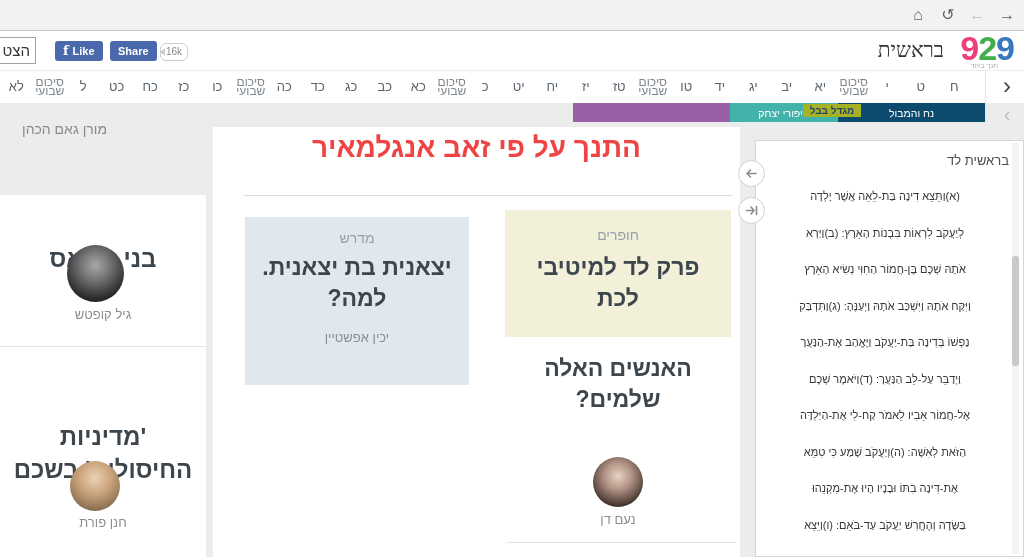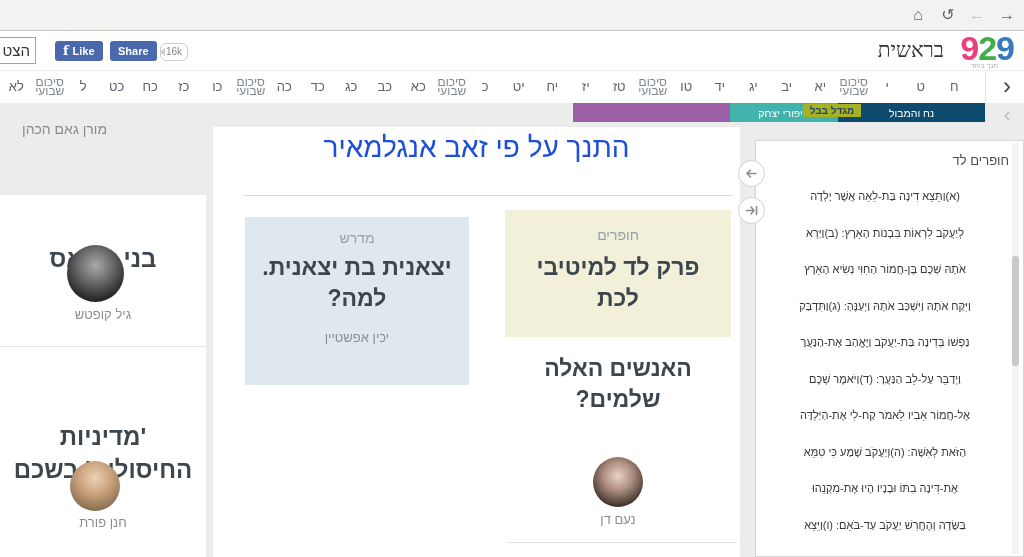--- a/index.html
+++ b/index.html
@@ -74,22 +74,22 @@
   #la2-by{top:320px;}
   .avatar{position:absolute;border-radius:50%;cursor:pointer;}
   #la1-av{left:67px;top:50px;width:57px;height:57px;}
   #la2-av{left:70px;top:266px;width:50px;height:50px;}
   .av-bw{background:radial-gradient(circle at 50% 36%,#a8a8a8 0,#777 30%,#2b2b2b 72%,#111 100%);}
   .av-warm{background:radial-gradient(circle at 50% 34%,#ecd2b4 0,#caa27c 40%,#8d7354 75%,#5e4c38 100%);}
   .av-dark{background:radial-gradient(circle at 50% 38%,#e8d2c4 0,#b09284 35%,#43342c 75%,#191411 100%);}
 
   
   .centercol{position:absolute;left:213px;top:127px;width:527px;height:430px;background:#fff;}
-  .main-title{position:absolute;top:5px;width:100%;text-align:center;font-size:28px;font-weight:normal;
-              color:#1d4ed8;direction:rtl;cursor:pointer;}
+  .main-title{position:absolute;top:5px;width:100%;text-align:center;font-size:28px;font-weight:bold;
+              color:#ef4444;direction:rtl;cursor:pointer;}
   .main-divider{position:absolute;left:31px;top:68px;width:488px;height:1px;background:#dedede;}
   .card{position:absolute;text-align:center;direction:rtl;cursor:pointer;}
   .card-midrash{left:32px;top:90px;width:224px;height:168px;background:#dfe8ee;}
   .card-hofrim{left:292px;top:83px;width:226px;height:127px;background:#f2f0d9;}
   .card-tag{font-size:14px;color:#98a1a8;}
   .card-midrash .card-tag{margin-top:13px;}
   .card-hofrim .card-tag{margin-top:17px;}
   .card-title{font-size:23px;font-weight:bold;color:#3d454d;line-height:31px;padding:0 12px;}
   .card-midrash .card-title{margin-top:6px;}
   .card-hofrim .card-title{margin-top:9px;}
@@ -208,21 +208,21 @@
 
   <div class="center-article">
     <div class="ca-title">האנשים האלה שלמים?</div>
     <div class="avatar av-dark"></div>
     <div class="ca-by">נעם דן</div>
   </div>
   <div class="center-divider"></div>
 </div>
 
 <div class="torah">
-  <div class="torah-header">חופרים לד</div>
+  <div class="torah-header">בראשית לד</div>
   <div class="torah-text">(א)וַתֵּצֵא דִינָה בַּת-לֵאָה אֲשֶׁר יָלְדָה
 לְיַעֲקֹב לִרְאוֹת בִּבְנוֹת הָאָרֶץ: (ב)וַיַּרְא
 אֹתָהּ שְׁכֶם בֶּן-חֲמוֹר הַחִוִּי נְשִׂיא הָאָרֶץ
 וַיִּקַּח אֹתָהּ וַיִּשְׁכַּב אֹתָהּ וַיְעַנֶּהָ: (ג)וַתִּדְבַּק
 נַפְשׁוֹ בְּדִינָה בַּת-יַעֲקֹב וַיֶּאֱהַב אֶת-הַנַּעֲרָ
 וַיְדַבֵּר עַל-לֵב הַנַּעֲרָ: (ד)וַיֹּאמֶר שְׁכֶם
 אֶל-חֲמוֹר אָבִיו לֵאמֹר קַח-לִי אֶת-הַיַּלְדָּה
 הַזֹּאת לְאִשָּׁה: (ה)וְיַעֲקֹב שָׁמַע כִּי טִמֵּא
 אֶת-דִּינָה בִתּוֹ וּבָנָיו הָיוּ אֶת-מִקְנֵהוּ
 בַּשָּׂדֶה וְהֶחֱרִשׁ יַעֲקֹב עַד-בֹּאָם: (ו)וַיֵּצֵא

